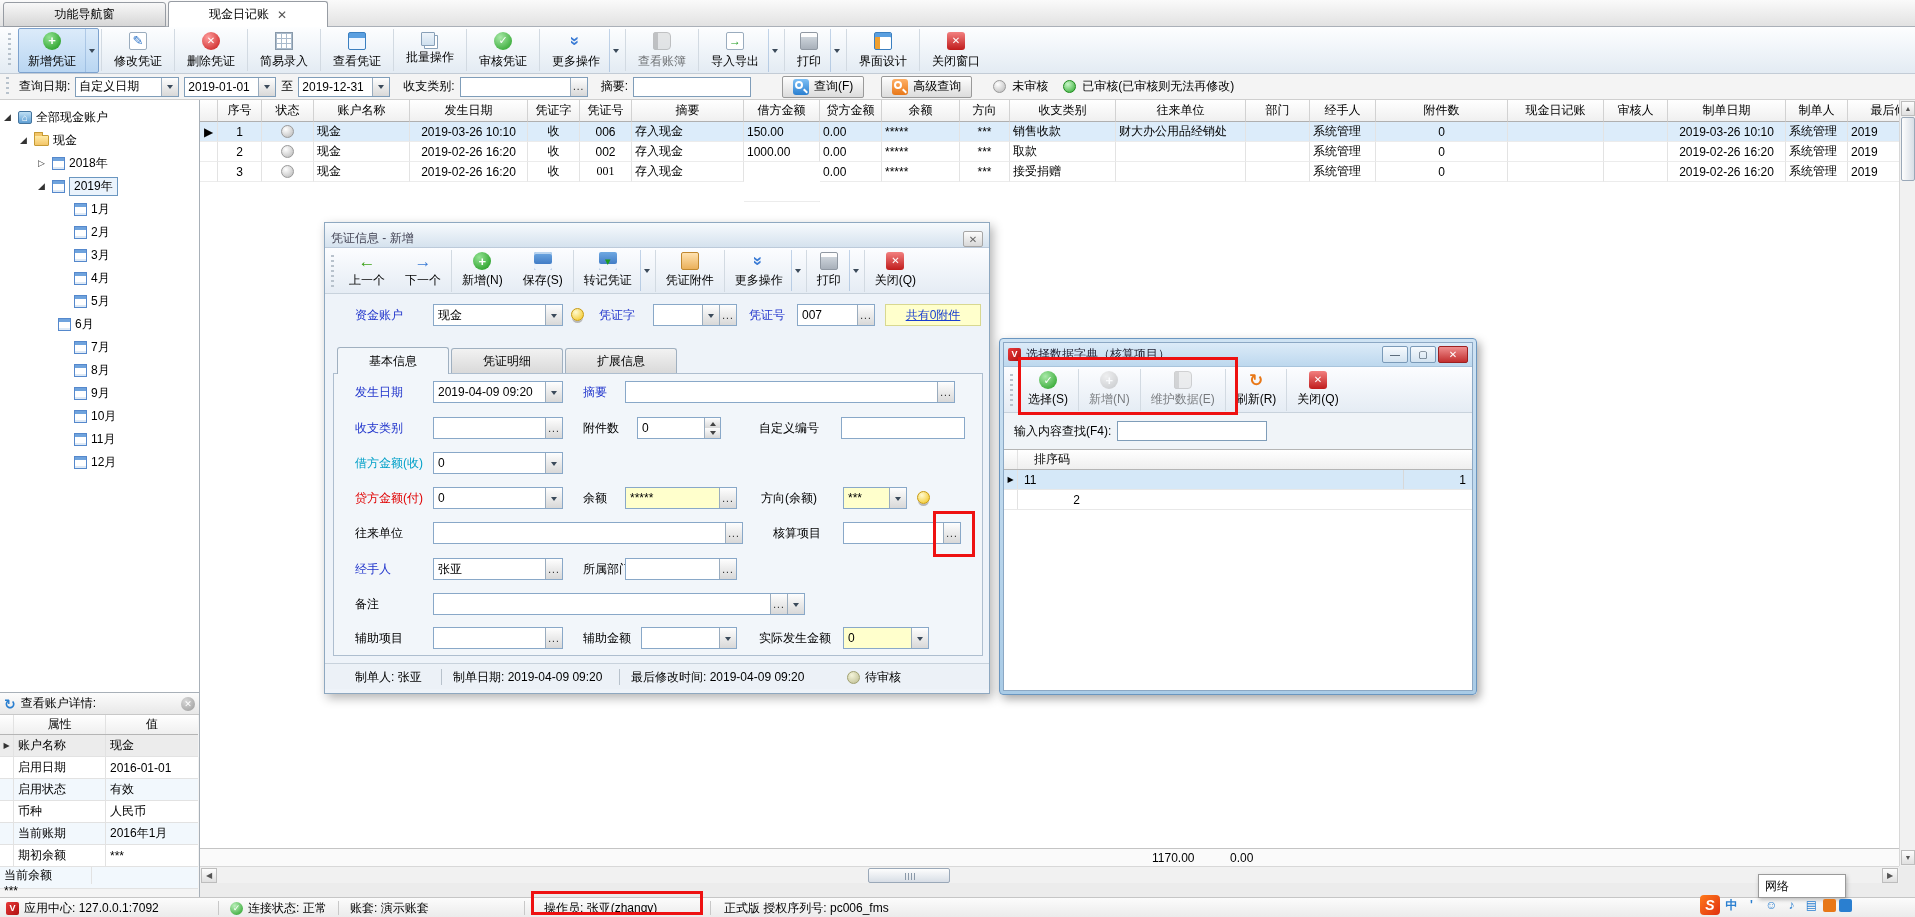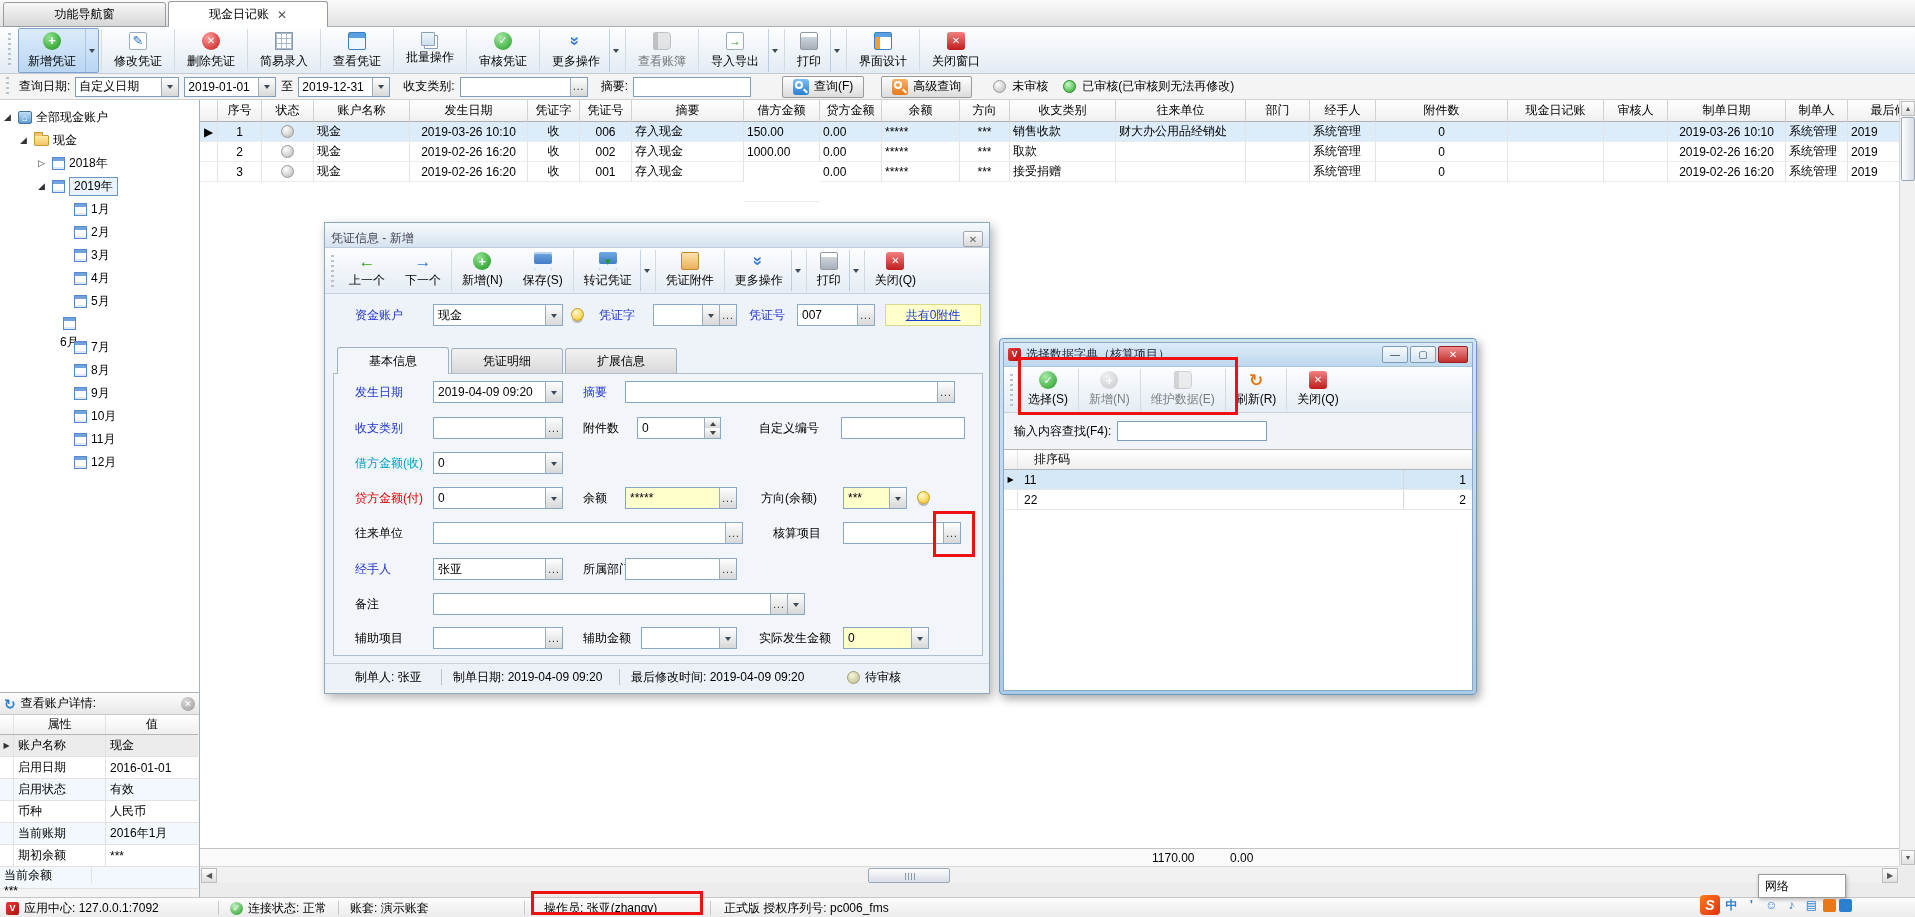--- a/index.html
+++ b/index.html
@@ -374,21 +374,21 @@
     <div class="tree-row" style="left: 60px; top: 167px;">
       <span class="texp"></span>
       <span class="ic-cal"></span>
       <span>4月</span>
     </div>
     <div class="tree-row" style="left: 60px; top: 190px;">
       <span class="texp"></span>
       <span class="ic-cal"></span>
       <span>5月</span>
     </div>
-    <div class="tree-row" style="left: 60px; top: 213px; flex-direction: column;">
+    <div class="tree-row" style="left: 44px; top: 213px;">
       <span class="texp"></span>
       <span class="ic-cal"></span>
       <span>6月</span>
     </div>
     <div class="tree-row" style="left: 60px; top: 236px;">
       <span class="texp"></span>
       <span class="ic-cal"></span>
       <span>7月</span>
     </div>
     <div class="tree-row" style="left: 60px; top: 259px;">
@@ -547,21 +547,21 @@
     </div>
     <div class="grow">
       <span class="gcell gc-c" style="width: 18px;"></span>
       <span class="gcell gc-c" style="width: 44px;">3</span>
       <span class="gcell gc-c" style="width: 52px;">
         <span class="sph sph-gray"></span>
       </span>
       <span class="gcell" style="width: 96px;">现金</span>
       <span class="gcell gc-c" style="width: 118px;">2019-02-26 16:20</span>
       <span class="gcell gc-c" style="width: 52px;">收</span>
-      <span class="gcell gc-c" style="width: 52px;">001</span>
+      <span class="gcell gc-c" style="width: 52px; font-family: Liberation Serif, serif;">001</span>
       <span class="gcell" style="width: 112px;">存入现金</span>
       <span class="gcell" style="width: 76px; margin-top: 39px;">20.00</span>
       <span class="gcell" style="width: 62px;">0.00</span>
       <span class="gcell" style="width: 78px;">*****</span>
       <span class="gcell gc-c" style="width: 50px;">***</span>
       <span class="gcell" style="width: 106px;">接受捐赠</span>
       <span class="gcell" style="width: 130px;"></span>
       <span class="gcell" style="width: 64px;"></span>
       <span class="gcell" style="width: 66px;">系统管理</span>
       <span class="gcell gc-c" style="width: 132px;">0</span>
@@ -888,21 +888,20 @@
         <span class="dc0"></span>
         <span class="dc2">排序码</span>
       </div>
     <div class="drow selrow">
           <span class="dc0">▶</span>
           <span class="dc1">11</span>
           <span class="dc2">1</span>
         </div>
         <div class="drow">
           <span class="dc0"></span>
-          <span class="dc1">22</span>
           <span class="dc2">2</span>
         </div>
       </div>
   </div>
 </div>
 
 <div class="abs statusbar">
   <span class="st" style="left:6px">
     <span class="ic-applogo">V</span>
     <span>应用中心: 127.0.0.1:7092</span>

